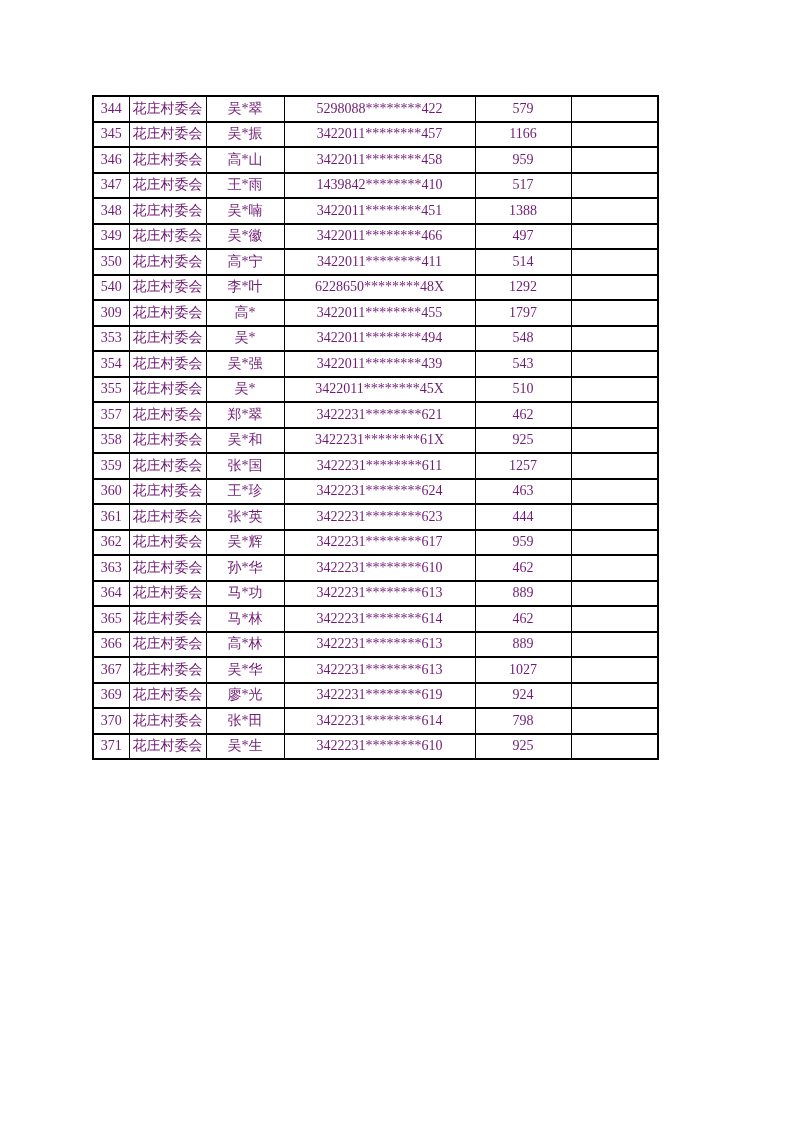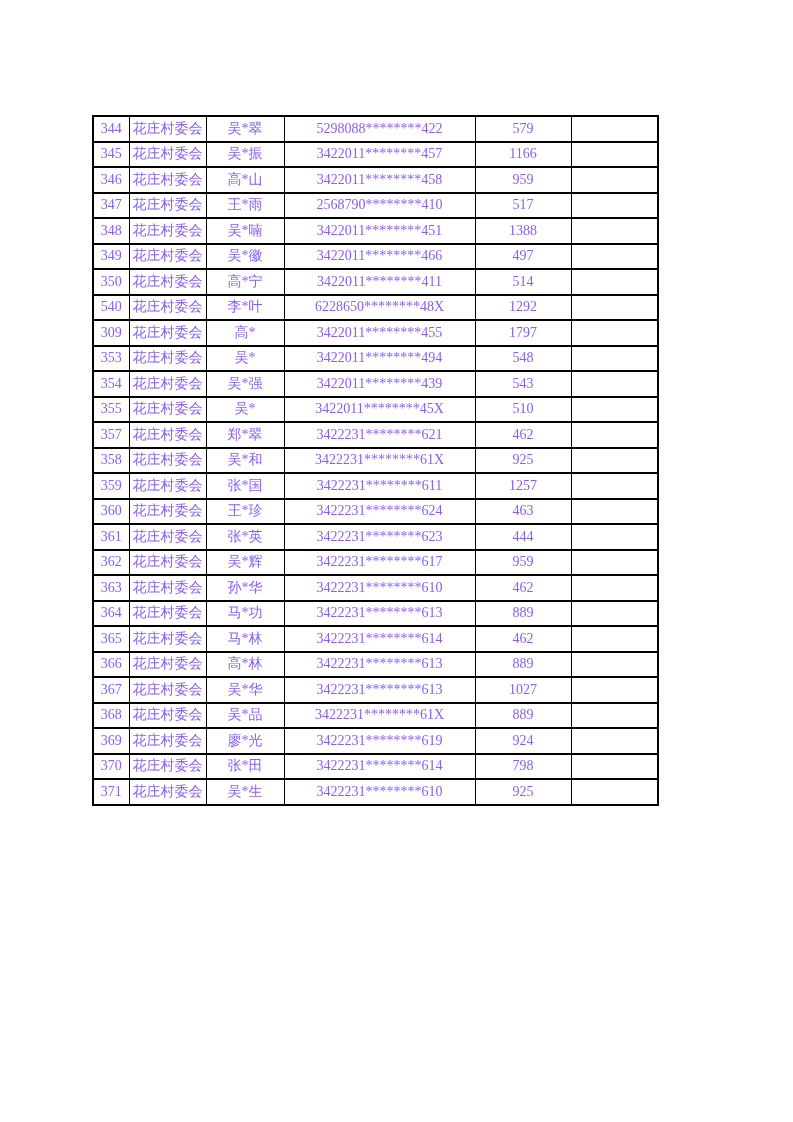--- a/index.html
+++ b/index.html
@@ -7,22 +7,21 @@
     padding: 0;
     background: #ffffff;
   }
   .page {
     position: relative;
     width: 793px;
     height: 802px;
     background: #ffffff;
     overflow: hidden;
     font-family: "Liberation Serif", "DejaVu Serif", serif;
-    color: #8b5cf6;
-    margin-top: 20px;
+    color: #701a75;
   }
   table.data-table {
     position: absolute;
     left: 92px;
     top: 95px;
     width: 565px;
     border-collapse: collapse;
     table-layout: fixed;
     border: 2px solid #000000;
   }
@@ -85,21 +84,21 @@
     <td>高*山</td>
     <td>3422011********458</td>
     <td>959</td>
     <td></td>
   </tr>
 
   <tr>
     <td>347</td>
     <td>花庄村委会</td>
     <td>王*雨</td>
-    <td>2568790********410</td>
+    <td>1439842********410</td>
     <td>517</td>
     <td></td>
   </tr>
 
   <tr>
     <td>348</td>
     <td>花庄村委会</td>
     <td>吴*喃</td>
     <td>3422011********451</td>
     <td>1388</td>
@@ -262,28 +261,20 @@
 
   <tr>
     <td>367</td>
     <td>花庄村委会</td>
     <td>吴*华</td>
     <td>3422231********613</td>
     <td>1027</td>
     <td></td>
   </tr>
 
-  <tr>
-    <td>368</td>
-    <td>花庄村委会</td>
-    <td>吴*品</td>
-    <td>3422231********61X</td>
-    <td>889</td>
-    <td></td>
-  </tr>
 
   <tr>
     <td>369</td>
     <td>花庄村委会</td>
     <td>廖*光</td>
     <td>3422231********619</td>
     <td>924</td>
     <td></td>
   </tr>
 

